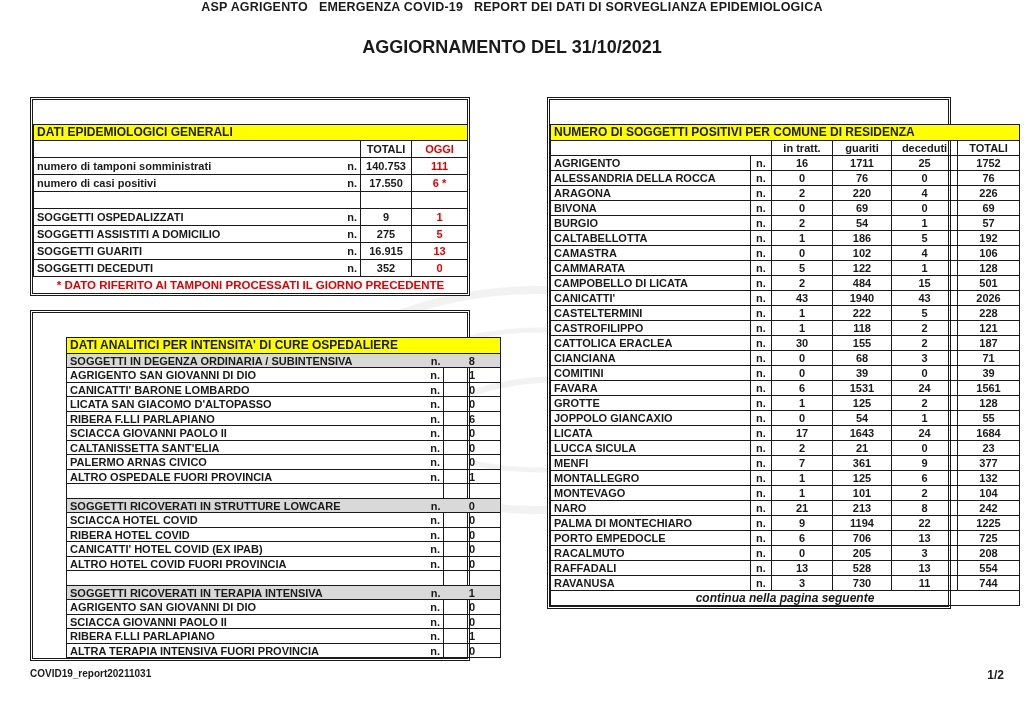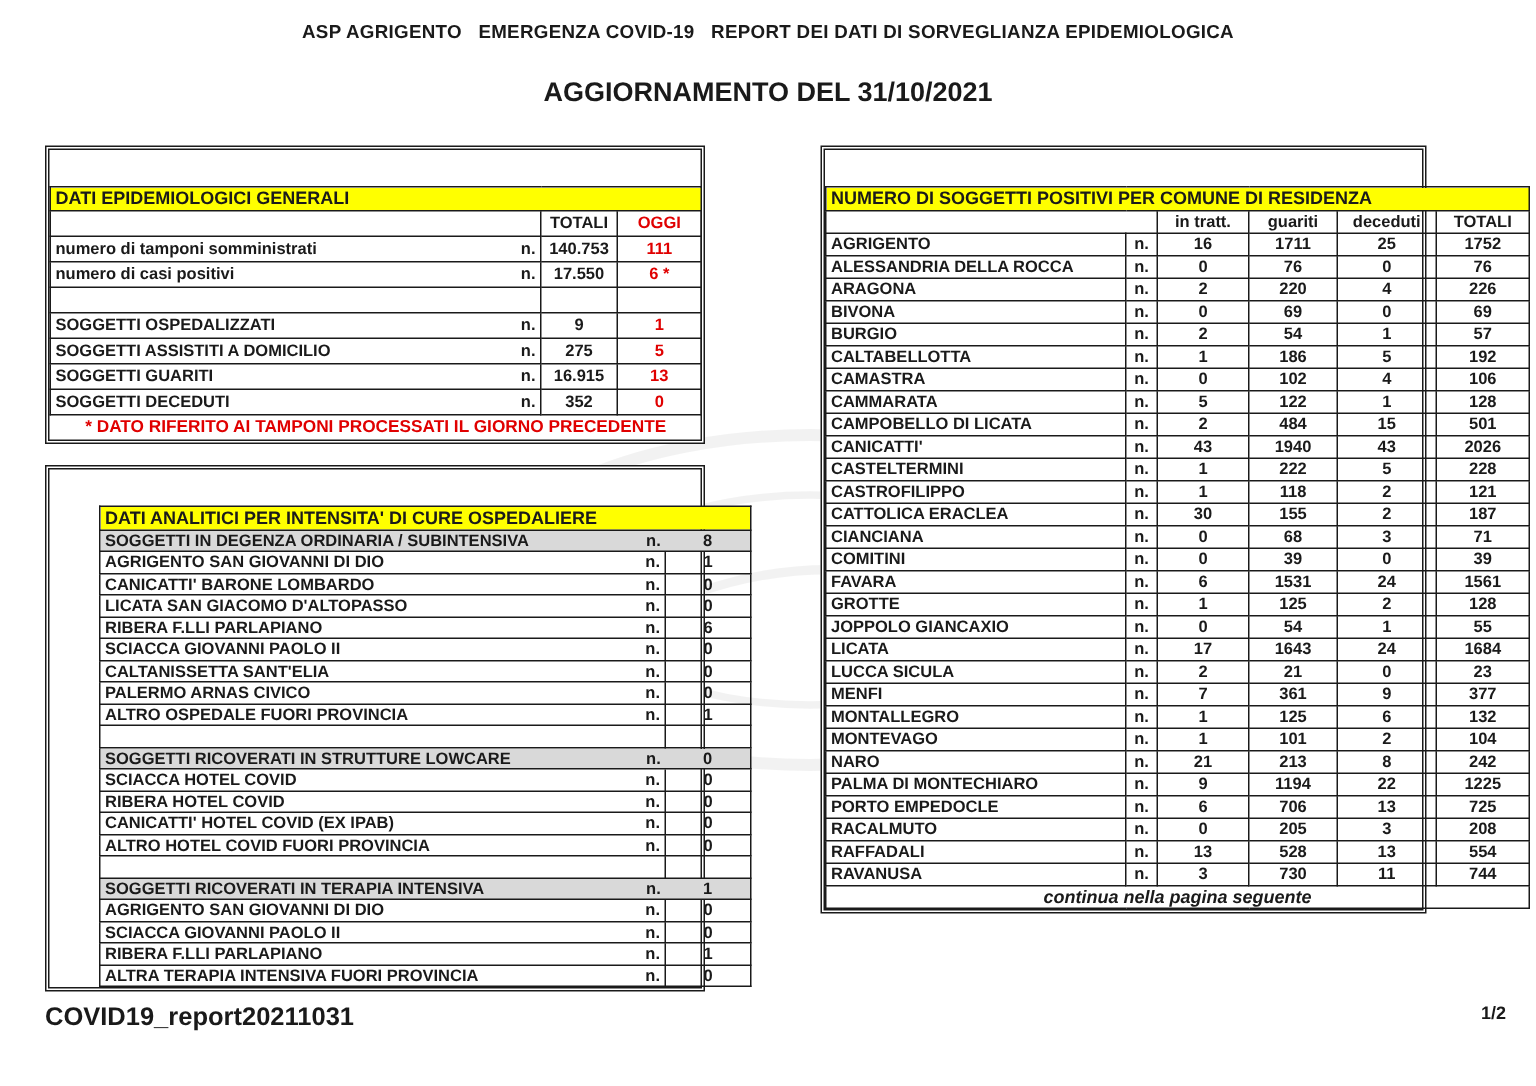--- a/index.html
+++ b/index.html
@@ -1,20 +1,20 @@
 <!DOCTYPE html>
 <html><head>
 <meta charset="utf-8">
 <style>
   * { margin:0; padding:0; box-sizing:border-box; }
   html,body { width:1024px; height:724px; background:#ffffff; overflow:hidden;
               font-family:"Liberation Sans", sans-serif; color:#1a1a1a; }
   .page { position:relative; width:1024px; height:724px; background:#fff; }
 
-  .doc-header { padding-top:14px; text-align:center; font-size:12.5px; font-weight:bold;
+  .doc-header { padding-top:0; text-align:center; font-size:12.5px; font-weight:bold;
                 white-space:pre; letter-spacing:.2px; }
   .update-title { margin-top:23px; text-align:center; font-size:18px; font-weight:bold; }
 
   .left-col  { position:absolute; left:30px;  top:97px; width:440px; }
   .right-col { position:absolute; left:515px; top:97px; width:436px;padding-left:32px; }
 
   .tblwrap { border:3px double #1a1a1a; background:#fff; }
   .tblwrap.mt { margin-top:14px;padding-left:33px; }
 
   table { width:100%; border-collapse:collapse; table-layout:fixed;margin-top:24px; }
@@ -34,21 +34,21 @@
   tr.section td:first-child { border-right:none; }
   tr.section td.val { border-left:none; }
 
   td.note { border:none; color:#E00000; text-align:center; font-size:11.5px; height:16px;
             border-top:1px solid #1a1a1a; }
   td.continua { text-align:center; font-style:italic; font-size:12px; height:16px; }
 
   .t2 td { height:14.5px; }
   .tc td { height:15px; }
 
-  .footer-left  { position:absolute; left:30px;  top:668px; font-size:17px; font-weight:bold; }
+  .footer-left  { position:absolute; left:30px;  top:668px; font-size:10px; font-weight:bold; }
   .footer-right { position:absolute; right:20px; top:668px; font-size:12px; font-weight:bold; }
 
   .watermark { position:absolute; left:300px; top:270px; opacity:.07; pointer-events:none; }
 </style>
 </head>
 <body>
 
 <div class="page">
 
   <div class="doc-header">ASP AGRIGENTO   EMERGENZA COVID-19   REPORT DEI DATI DI SORVEGLIANZA EPIDEMIOLOGICA</div>

